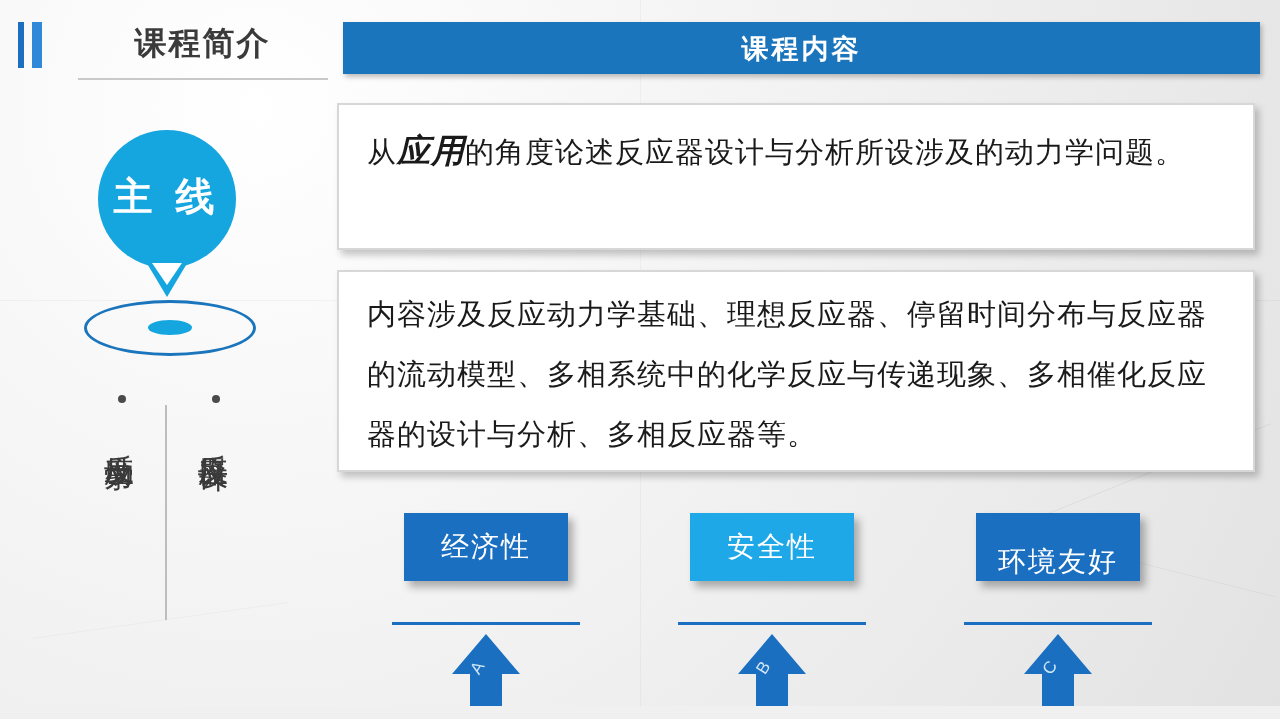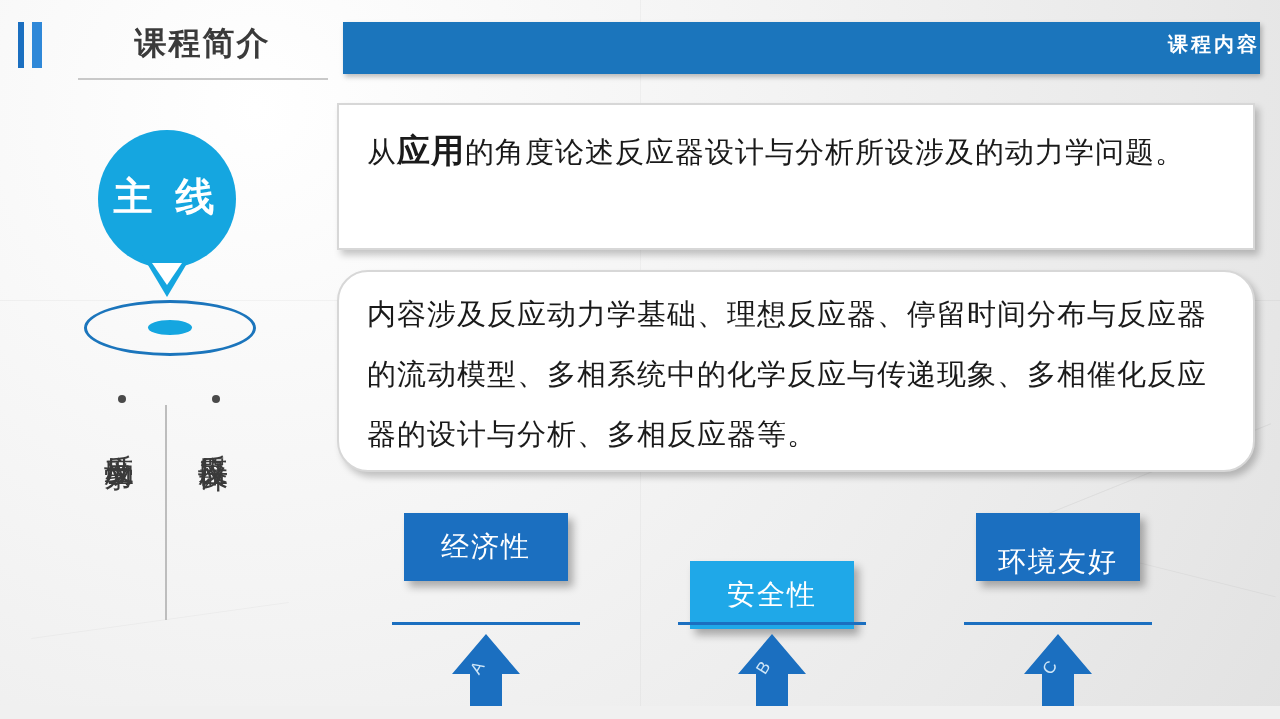--- a/index.html
+++ b/index.html
@@ -77,49 +77,49 @@
     top: 22px;
     width: 917px;
     height: 52px;
     background: #1b75bc;
     box-shadow: 2px 3px 5px rgba(0,0,0,0.25);
   }
   .header-bar .bar-title {
     position: absolute;
     left: 0; right: 0;
     top: 9px;
-    text-align: right;
+    text-align: center;
     color: #ffffff;
-    font-size: 20px;
+    font-size: 27px;
     font-weight: bold;
     letter-spacing: 3px;
   }
 
   
   .box {
     position: absolute;
     background: #ffffff;
     border: 2px solid #d7d7d7;
     box-shadow: 4px 5px 7px rgba(0,0,0,0.22);
     box-sizing: border-box;
   }
   .box-1 { left: 337px; top: 103px; width: 918px; height: 147px; }
-  .box-2 { left: 337px; top: 270px; width: 918px; height: 202px; border-radius: 31px; }
+  .box-2 { left: 337px; top: 270px; width: 918px; height: 202px; }
   .box-text {
     position: absolute;
     left: 28px;
     right: 24px;
     top: 18px;
     font-size: 29px;
     line-height: 56px;
     color: #1a1a1a;
     letter-spacing: 1px;
   }
   .box-2 .box-text { top: 12px; line-height: 60px; }
-  .box-text b { font-weight: bold; font-size: 33px; }
+  .box-text b { font-weight: bold; font-size: 33px; font-style: italic; }
 
   
   .pin {
     position: absolute;
     left: 98px;
     top: 130px;
     width: 138px;
     height: 138px;
     background: #15a6e0;
     border-radius: 50% 50% 50% 50%;
@@ -209,21 +209,21 @@
     height: 68px;
     box-shadow: 5px 6px 8px rgba(0,0,0,0.3);
     color: #ffffff;
     font-size: 28px;
     display: flex;
     align-items: center;
     justify-content: center;
     letter-spacing: 2px;
   }
   .card.c-a { left: 404px; top: 513px; width: 164px; background: #1b6fc0; }
-  .card.c-b { left: 690px; top: 513px; width: 164px; background: #1fa8e8; margin-top: 48px; }
+  .card.c-b { left: 690px; top: 513px; width: 164px; background: #1fa8e8; }
   .card.c-c { left: 976px; top: 513px; width: 164px; background: #1b6fc0; align-items: flex-end; }
 
   .card-underline {
     position: absolute;
     height: 3px;
     background: #1b6fc0;
   }
   .card-underline.u-a { left: 392px; top: 622px; width: 188px; }
   .card-underline.u-b { left: 678px; top: 622px; width: 188px; }
   .card-underline.u-c { left: 964px; top: 622px; width: 188px; }

